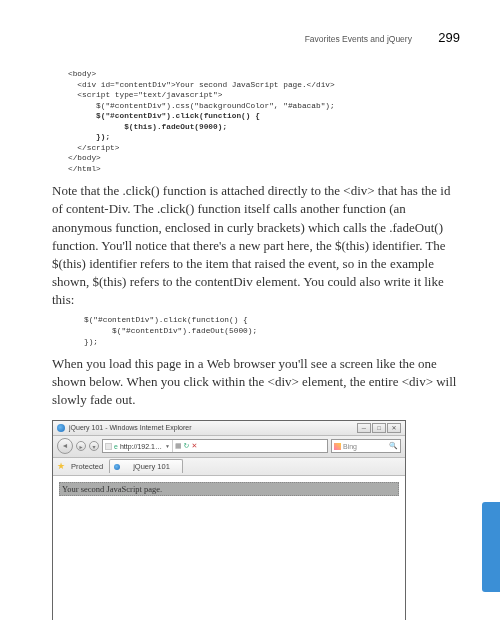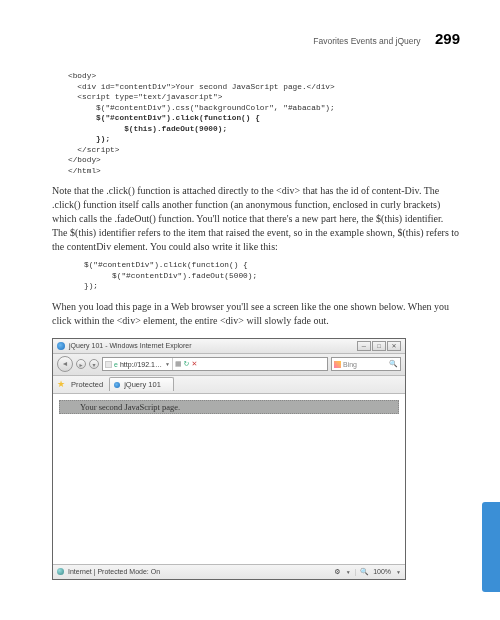--- a/index.html
+++ b/index.html
@@ -17,36 +17,36 @@
       text-align: right;
       margin-bottom: 24px;
       font-family: Arial, sans-serif;
     }
     .header-title {
       font-size: 8.5px;
       color: #555;
       display: inline;
     }
     .page-num {
-      font-size: 15px;
-      font-weight: bold;
+      font-size: 13px;
+      font-weight: normal;
       color: #000;
-      margin-left: 12px;
+      margin-left: 24px;
     }
     .code-block {
       font-family: 'Courier New', monospace;
       font-size: 7.8px;
       line-height: 1.35;
       white-space: pre;
       margin: 4px 0 8px 16px;
       color: #333;
     }
     .bold-line { font-weight: bold; }
     .para {
-      font-size: 10px;
+      font-size: 13px;
       line-height: 1.4;
       margin: 6px 0;
       text-align: left;
     }
     .screenshot-box {
       border: 1px solid #666;
       margin-top: 10px;
       width: 354px;
       background: #fff;
     }
@@ -139,40 +139,40 @@
       color: #f3c13a;
       font-size: 9px;
     }
     .tab {
       height: 14px;
       border: 1px solid #aaa;
       border-bottom: none;
       background: linear-gradient(#fdfdfd, #ededed);
       padding: 0 12px 0 4px;
       display: flex; align-items: center;
-      gap: 4px;
+      gap: 13px;
       border-radius: 2px 2px 0 0;
     }
     .tab .ie-icon-sm {
       width: 6px; height: 6px;
       background: radial-gradient(circle at 40% 40%, #6bb8f0, #1e6fbf);
       border-radius: 50%;
     }
     .content-area {
       height: 170px;
       background: #fff;
       padding: 6px;
       position: relative;
     }
     .content-div {
       background: #abacab;
       color: #333;
       font-family: 'Times New Roman', serif;
       font-size: 8.5px;
-      padding: 1px 20px;
+      padding: 1px 2px;
       border: 1px dotted #888;
     }
     .statusbar {
       background: linear-gradient(#f4f4f4, #e6e6e6);
       border-top: 1px solid #bbb;
       height: 15px;
       display: flex;
       align-items: center;
       padding: 0 4px;
       font-family: Arial, sans-serif;

